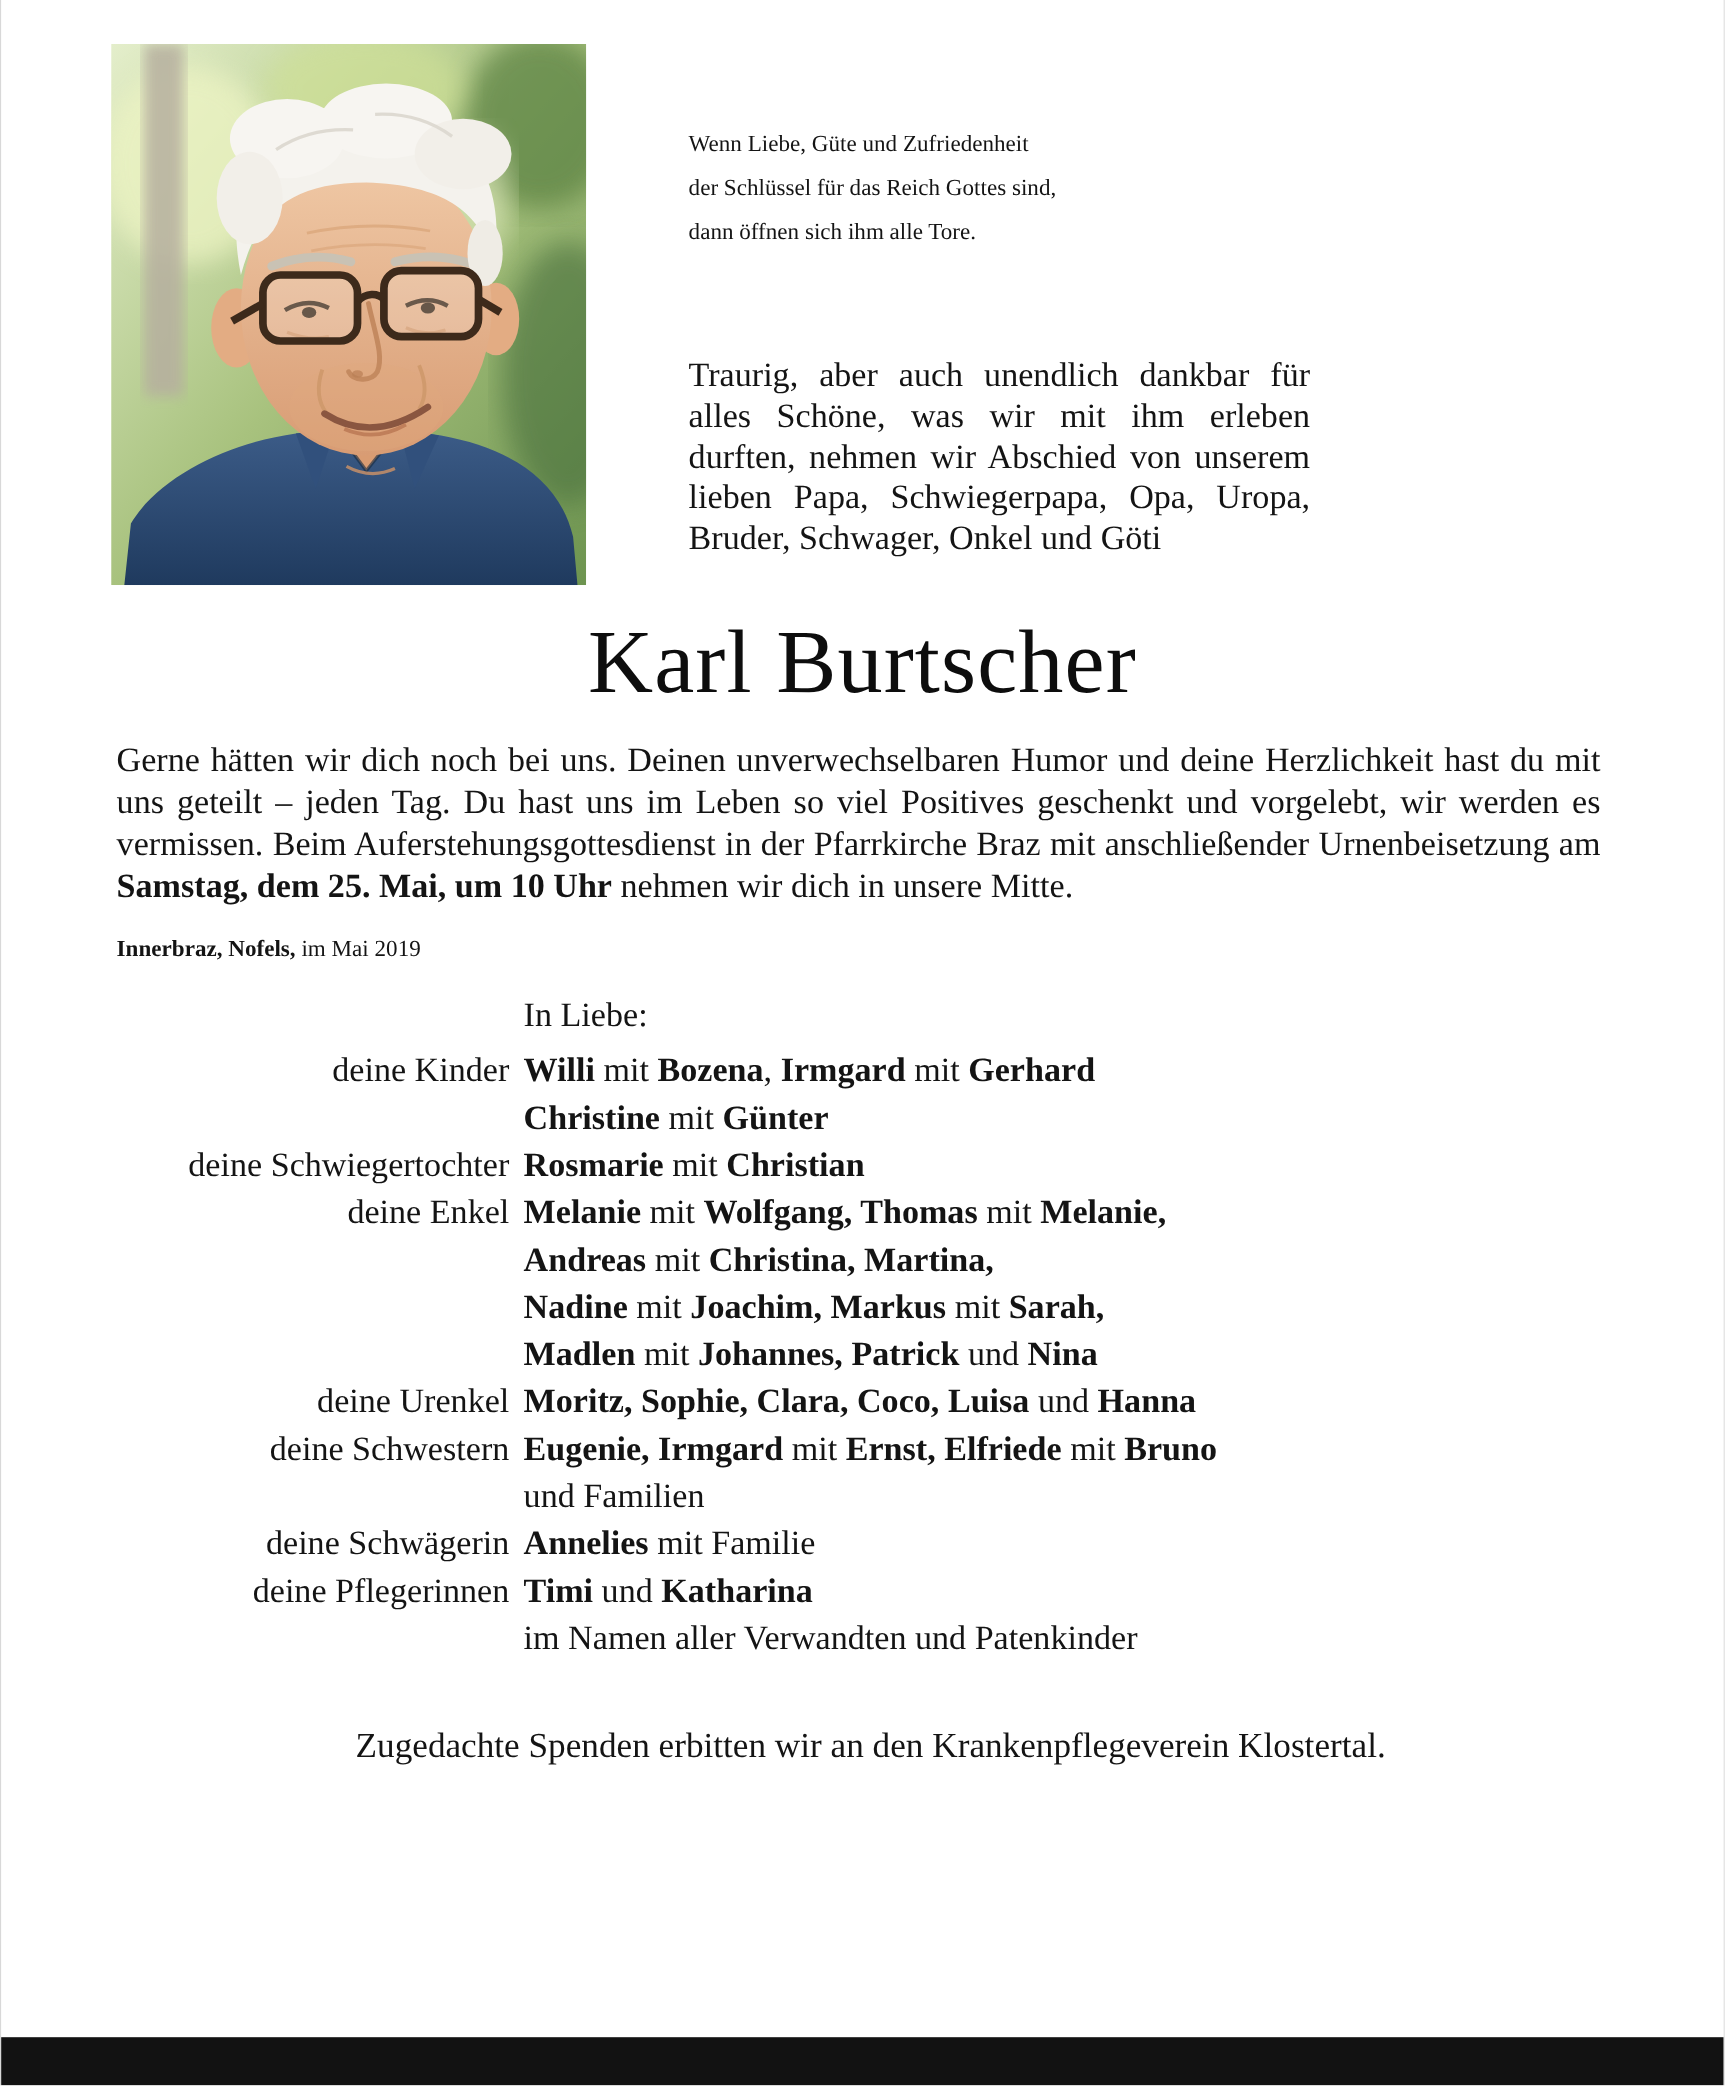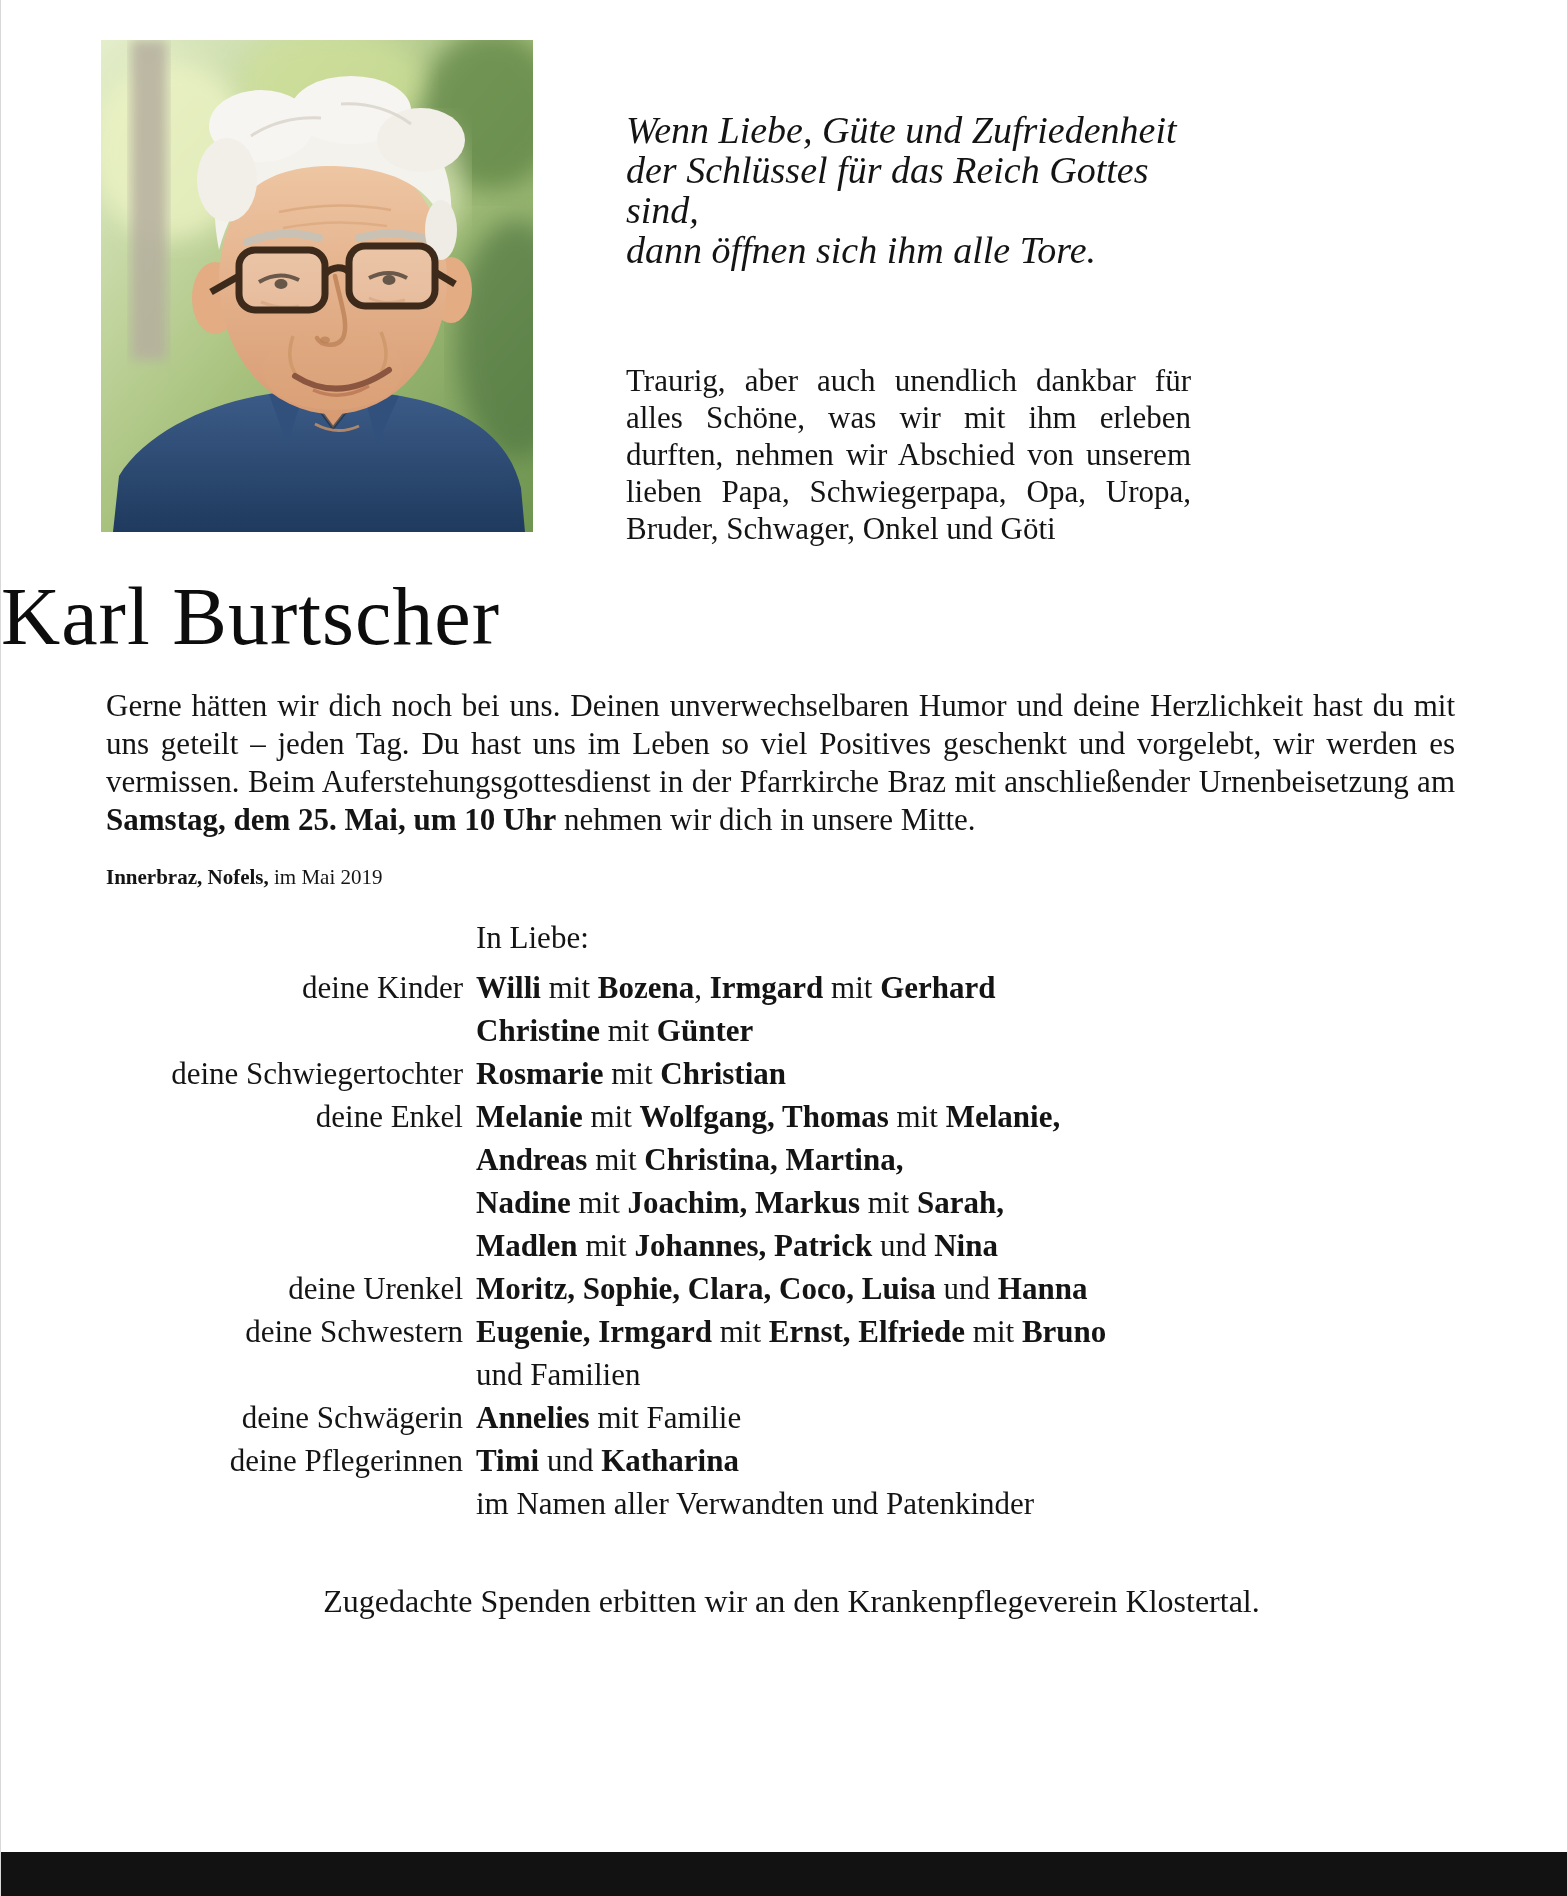--- a/index.html
+++ b/index.html
@@ -13,24 +13,24 @@
     font-family:"Liberation Serif", serif;
     overflow:hidden;
     border-left:1px solid #d8d8d8;
     border-right:1px solid #d8d8d8;
     box-sizing:border-box;
   }
   
   .top-row{display:flex;align-items:flex-start;padding:40px 0 0 100px;}
   .photo-frame{width:432px;height:492px;flex:none;overflow:hidden;}
   .right-col{margin-left:93px;width:565px;padding-top:70px;box-sizing:content-box;}
-  .epigraph{font-style:italic;font-size:38px;line-height:40px;}
+  .epigraph{font-size:21px;line-height:40px;}
   .farewell{margin:92px 0 0 0;font-size:31px;line-height:37px;text-align:justify;hyphens:auto;}
   
-  .deceased-name{margin:24px 0 0 0;font-size:82px;font-weight:normal;text-align:left;line-height:1.12;letter-spacing:1px;color:#0d0d0d;}
+  .deceased-name{margin:24px 0 0 0;font-size:82px;font-weight:normal;text-align:center;line-height:1.12;letter-spacing:1px;color:#0d0d0d;}
   .deceased-dates{margin-top:4px;text-align:center;font-size:34px;font-weight:bold;}
   .dsym{font-size:0.6em;vertical-align:0.5em;margin-right:5px;}
   .dsep{margin:0 10px;}
   
   .announcement{margin:24px 112px 0 105px;font-size:31px;line-height:38px;text-align:justify;hyphens:auto;}
   .dateline{margin:26px 112px 0 105px;font-size:21px;}
   
   .family{margin-top:30px;padding:0 60px 0 105px;font-size:31px;}
   .family-heading{margin:0 0 10px 370px;}
   .frow{display:flex;align-items:flex-start;}

